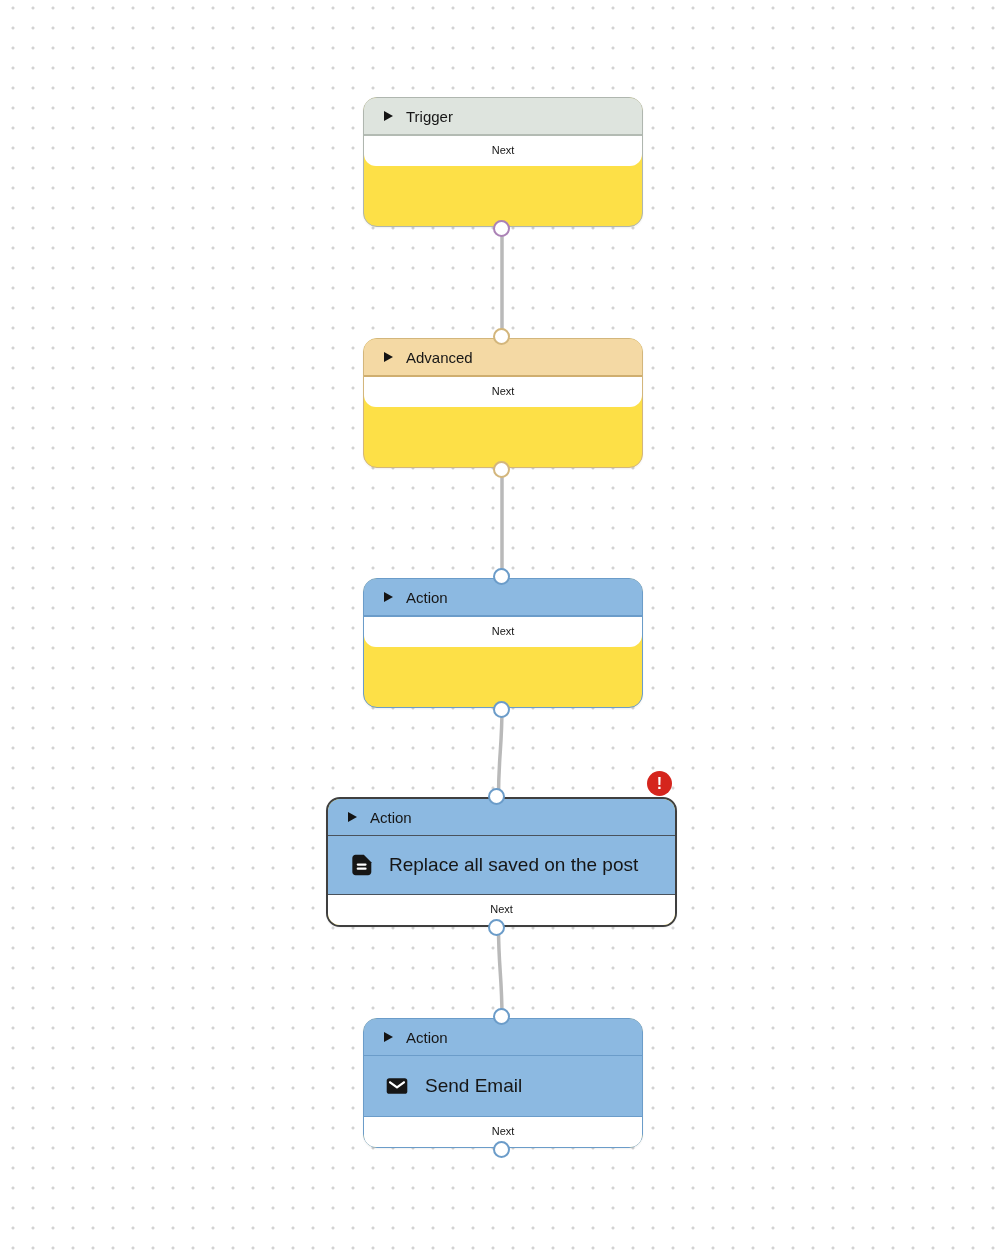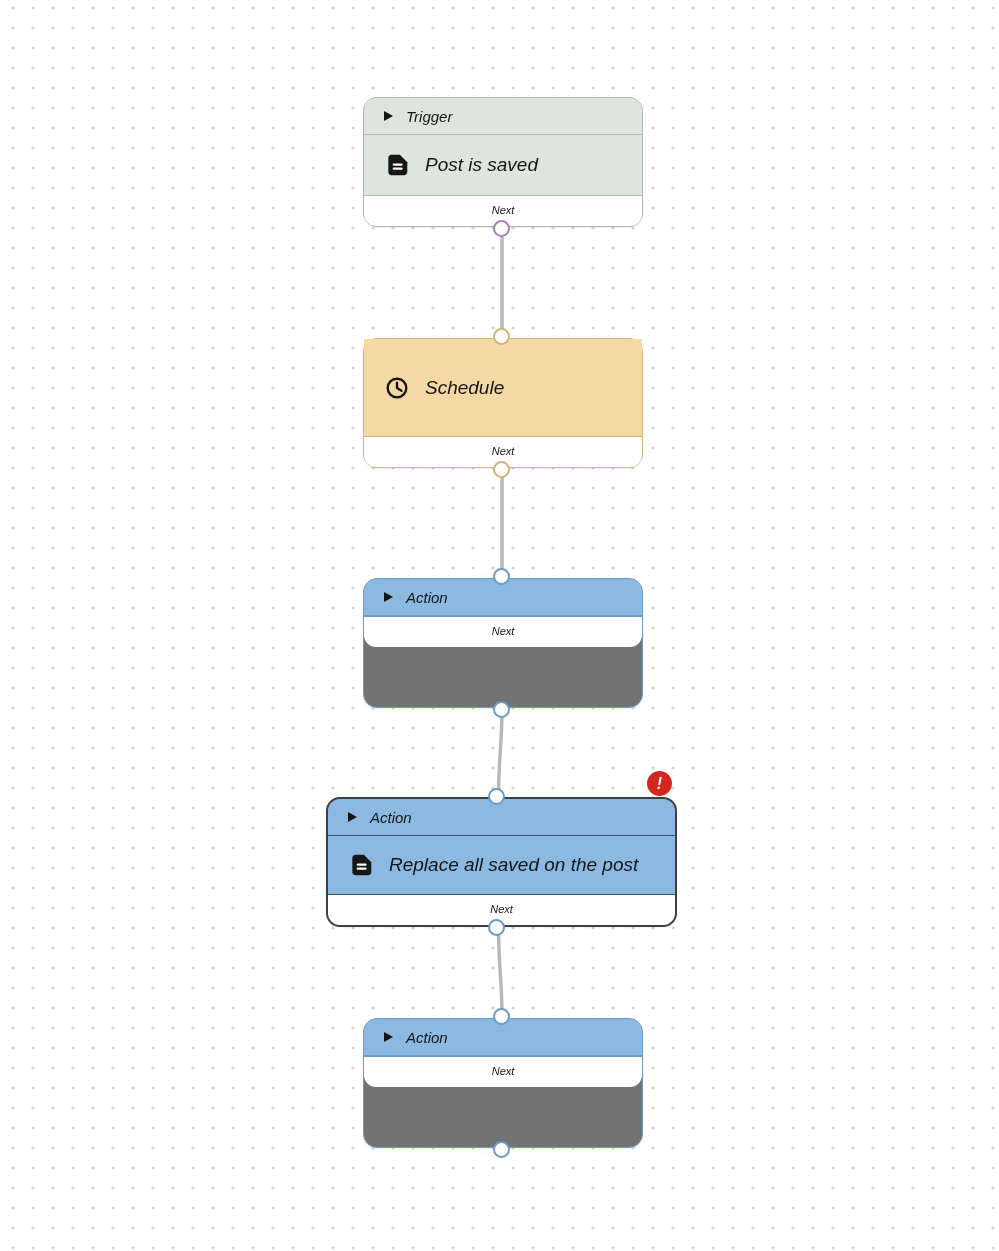--- a/index.html
+++ b/index.html
@@ -16,24 +16,23 @@
   .canvas { position: relative; width: 999px; height: 1251px; overflow: hidden; }
 
   .edges { position: absolute; left: 0; top: 0; z-index: 1; }
   .edge { fill: none; stroke-width: 3.5px; stroke-linecap: round; }
 
   .node {
     position: absolute; z-index: 2;
     width: 280px; height: 130px;
     border: 1.5px solid var(--border, #999);
     border-radius: 14px;
-    background: #737373;
+    background: #fde047;
     display: flex; flex-direction: column;
     box-shadow: 0 1px 2px rgba(0,0,0,0.06);
-    font-style: italic;
   }
   .node.selected { border-width: 2px; }
 
   .node-header {
     height: 37px; flex: 0 0 37px;
     display: flex; align-items: center; gap: 13px;
     padding: 0 20px;
     background: var(--fill);
     border-bottom: 1px solid var(--divider);
     border-radius: 12px 12px 0 0;
@@ -104,46 +103,31 @@
     <path class="edge" d="M502 467 L502 578" stroke="#b9b9b9"></path>
     <path class="edge" d="M502 707 C502 747 498.5 757 498.5 797" stroke="#b9b9b9"></path>
     <path class="edge" d="M498.5 927 C498.5 967 502 977 502 1018" stroke="#b9b9b9"></path>
   </svg>
 
   <div class="node n0" style="--fill: #dee4de; --border: #afb6af; --divider: #b3bbb3; --port: #ab82b6;">
     <div class="node-header">
       <span class="tri"></span>
       <span>Trigger</span>
     </div>
-    <div class="node-body">
-      <span class="body-icon">
-        <svg viewBox="0 0 24 24" width="26" height="26">
-            <path d="M7 2.5 H14.6 L21.5 9.4 V18.5 C21.5 20.2 20.2 21.5 18.5 21.5 H7 C5.3 21.5 4 20.2 4 18.5 V5.5 C4 3.8 5.3 2.5 7 2.5 Z" fill="#161616"></path>
-            <rect x="8" y="10.6" width="9.2" height="2.1" rx="1.05" fill="#fff"></rect>
-            <rect x="8" y="14.3" width="9.2" height="2.1" rx="1.05" fill="#fff"></rect>
-          </svg>
-      </span>
-      <span>Post is saved</span>
-    </div>
     <div class="node-footer">
       <span>Next</span>
     </div>
     <span class="port port-bottom"></span>
   </div>
 
   <div class="node n1" style="--fill: #f4d9a4; --border: #d3b67c; --divider: #cfae6f; --port: #d3b67c;">
     <span class="port port-top"></span>
-    <div class="node-body">
-      <span class="body-icon">
-        <svg viewBox="0 0 24 24" width="26" height="26" fill="none" stroke="#161616" stroke-width="2.2" stroke-linecap="round" stroke-linejoin="round">
-            <circle cx="12" cy="12" r="8.6"></circle>
-            <path d="M12 7.2 V12 L16.1 14.6"></path>
-          </svg>
-      </span>
-      <span>Schedule</span>
+    <div class="node-header">
+      <span class="tri"></span>
+      <span>Advanced</span>
     </div>
     <div class="node-footer">
       <span>Next</span>
     </div>
     <span class="port port-bottom"></span>
   </div>
 
   <div class="node n2" style="--fill: #8cb9e1; --border: #6b9cc9; --divider: #6b9cc9; --port: #6b9cc9;">
     <span class="port port-top"></span>
     <div class="node-header">
@@ -180,19 +164,28 @@
     </div>
     <span class="port port-bottom port-shift"></span>
   </div>
 
   <div class="node n4" style="--fill: #8cb9e1; --border: #6b9cc9; --divider: #6b9cc9; --port: #6b9cc9;">
     <span class="port port-top"></span>
     <div class="node-header">
       <span class="tri"></span>
       <span>Action</span>
     </div>
+    <div class="node-body">
+      <span class="body-icon">
+        <svg viewBox="0 0 24 24" width="26" height="26">
+            <rect x="2.5" y="4.8" width="19" height="14.4" rx="2.4" fill="#161616"></rect>
+            <path d="M5.6 8.6 L12 13.2 L18.4 8.6" stroke="#fff" stroke-width="2.1" fill="none" stroke-linecap="round" stroke-linejoin="round"></path>
+          </svg>
+      </span>
+      <span>Send Email</span>
+    </div>
     <div class="node-footer">
       <span>Next</span>
     </div>
     <span class="port port-bottom"></span>
   </div>
 
 </div>
 
 </body></html>

